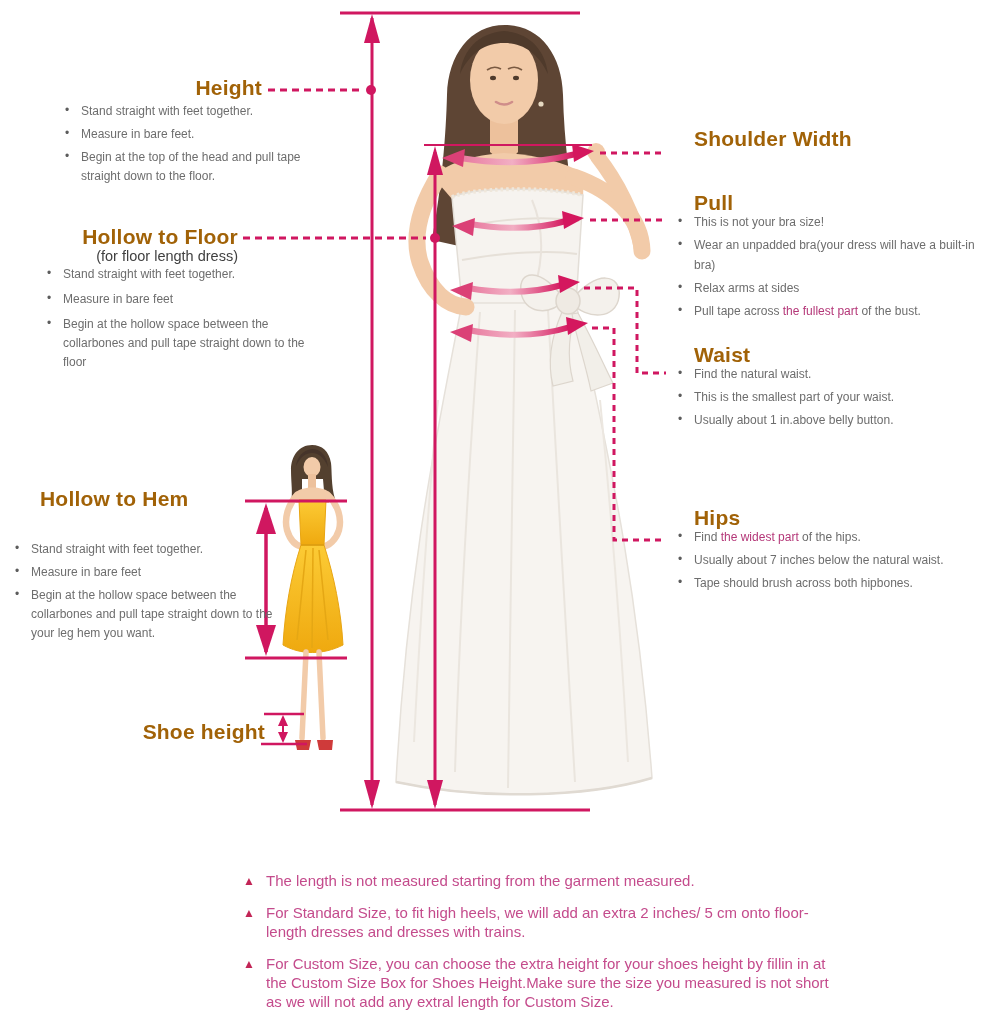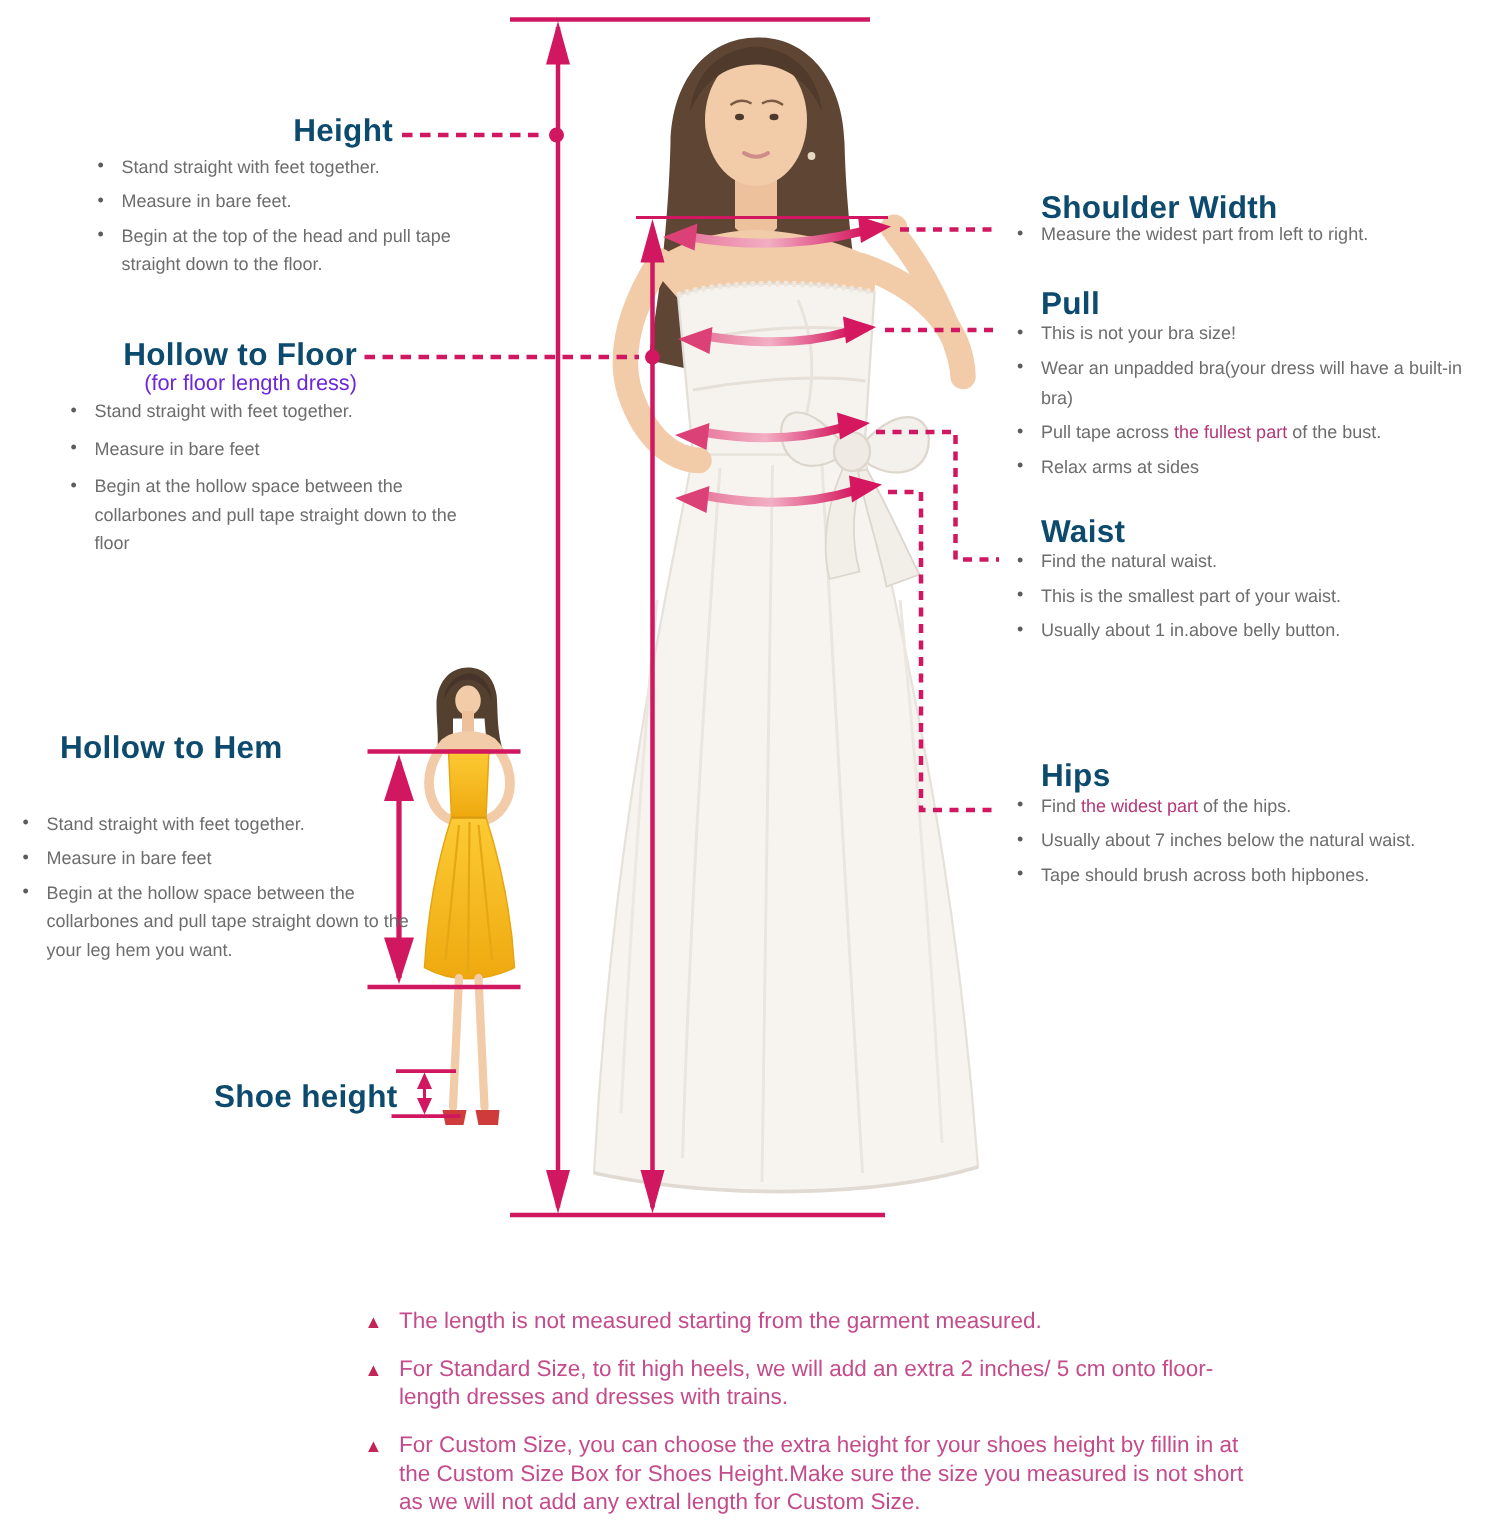--- a/index.html
+++ b/index.html
@@ -1,20 +1,20 @@
 <!DOCTYPE html>
 <html><head>
 <meta charset="utf-8">
 <style>
   html,body{margin:0;padding:0;background:#fff;}
   #stage{position:relative;width:1000px;height:1024px;background:#ffffff;overflow:hidden;
          font-family:"Liberation Sans",sans-serif;}
   .abs{position:absolute;}
-  .title{font-weight:bold;font-size:21px;color:#0c4a6e;letter-spacing:.2px;white-space:nowrap;}
-  .sub{font-size:14.5px;color:#6d28d9;}
+  .title{font-weight:bold;font-size:21px;color:#a16207;letter-spacing:.2px;white-space:nowrap;}
+  .sub{font-size:14.5px;color:#404040;}
   .blist{font-size:12px;line-height:19px;color:#6d6d6d;}
   .blist .item{position:relative;padding-left:17px;margin-bottom:4px;}
   .blist .item::before{content:"\2022";position:absolute;left:1px;top:-1px;color:#5c5c5c;}
   .rlist .item{padding-left:16px;margin-bottom:3px;line-height:20px;}
   .rlist .item::before{left:0;}
   .hl{color:#b43778;}
   .w180{max-width:180px;}
   .w245{max-width:245px;}
   .w248{max-width:248px;}
   .w252{max-width:252px;}
@@ -195,30 +195,27 @@
   <div class="abs title" style="left:40px;top:487px;">Hollow to Hem</div>
   <div class="abs blist" style="left:14px;top:540px;width:264px;">
     <div class="item w180">Stand straight with feet together.</div>
     <div class="item">Measure in bare feet</div>
     <div class="item w245">Begin at the hollow space between the collarbones and pull tape straight down to the your leg hem  you want.</div>
   </div>
 
   <div class="abs title" style="left:100px;top:720px;width:165px;text-align:right;">Shoe height</div>
 
   <div class="abs title" style="left:694px;top:127px;">Shoulder Width</div>
-  <div class="abs blist rlist" style="left:678px;top:146px;width:320px;">
-    <div class="item">Measure the widest part from left to right.</div>
-  </div>
 
   <div class="abs title" style="left:694px;top:191px;">Pull</div>
   <div class="abs blist rlist" style="left:678px;top:212px;width:312px;">
     <div class="item">This is not your bra size!</div>
     <div class="item">Wear an unpadded bra(your dress will have a built-in bra)</div>
+    <div class="item">Relax arms at sides</div>
     <div class="item"><span>Pull tape across </span><span class="hl">the fullest part</span><span> of the bust.</span></div>
-    <div class="item">Relax arms at sides</div>
   </div>
 
   <div class="abs title" style="left:694px;top:343px;">Waist</div>
   <div class="abs blist rlist" style="left:678px;top:364px;width:312px;">
     <div class="item">Find the natural waist.</div>
     <div class="item">This is the smallest part of your waist.</div>
     <div class="item">Usually about 1 in.above belly button.</div>
   </div>
 
   <div class="abs title" style="left:694px;top:506px;">Hips</div>

